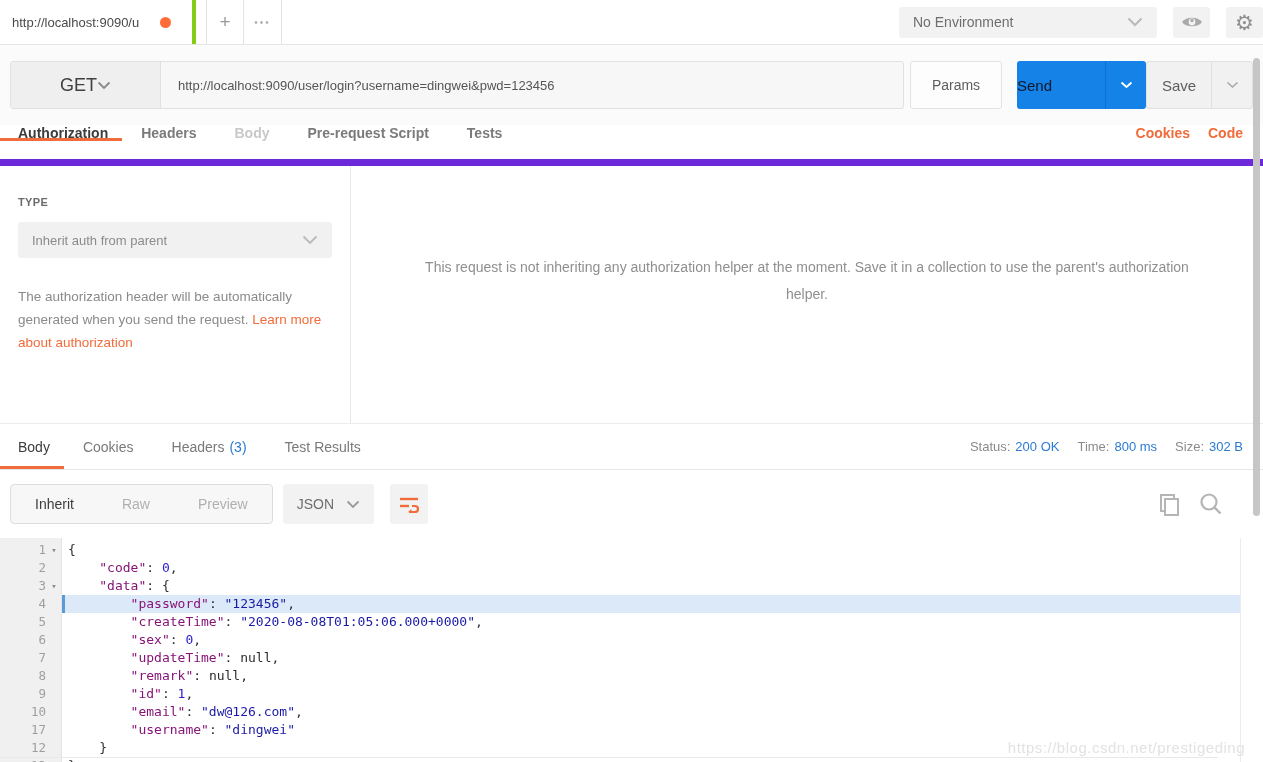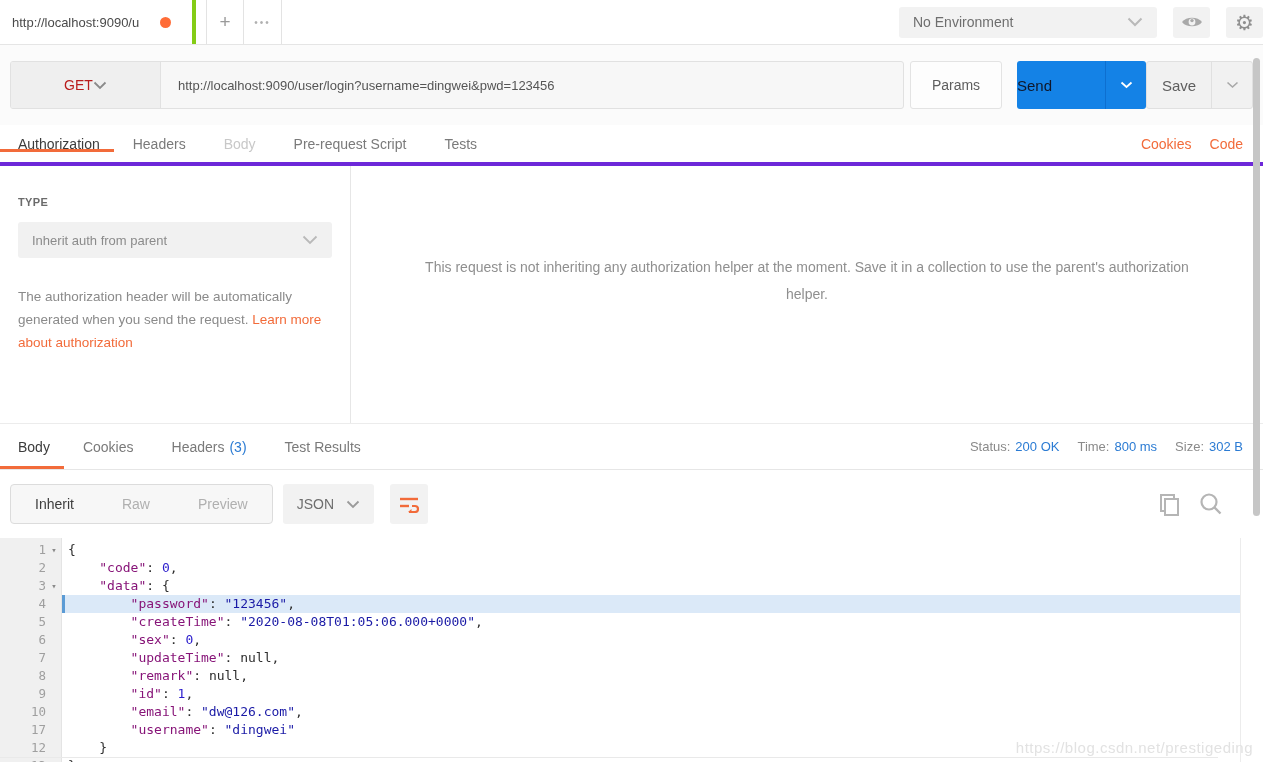--- a/index.html
+++ b/index.html
@@ -18,31 +18,31 @@
   .mini-tab.plus { border-left:1px solid #e3e3e3; margin-left:10px; font-size:19px; }
   .mini-tab.dots { font-size:10px; letter-spacing:2px; color:#b0b0b0; }
   .header-right { margin-left:auto; display:flex; align-items:center; gap:16px; }
   .env-select { width:258px; height:31px; background:#f2f2f2; border-radius:3px; display:flex; align-items:center; padding:0 14px; font-size:14px; color:#6e6e6e; }
   .env-select svg { margin-left:auto; }
   .icon-btn { width:37px; height:31px; background:#f2f2f2; border-radius:3px; display:flex; align-items:center; justify-content:center; }
   .gear-glyph { font-size:21px; color:#8f8f8f; line-height:1; }
   
   .request-bar { height:80px; background:#fbfbfb; display:flex; align-items:center; padding:0 10px; }
   .method-url { flex:1; height:48px; display:flex; border:1px solid #e1e1e1; border-radius:3px; background:#f7f7f7; overflow:hidden; }
-  .method-box { width:150px; background:#efefef; border-right:1px solid #e1e1e1; display:flex; align-items:center; justify-content:center; gap:0; font-size:14px; color:#b91c1c; }
+  .method-box { width:150px; background:#efefef; border-right:1px solid #e1e1e1; display:flex; align-items:center; justify-content:center; gap:0; font-size:18px; color:#404040; }
   .url-box { flex:1; display:flex; align-items:center; padding:0 17px; font-size:13px; color:#555; white-space:nowrap; overflow:hidden; }
   .params-btn { width:92px; height:48px; margin-left:6px; background:#fdfdfd; border:1px solid #e3e3e3; border-radius:3px; font-size:14px; color:#5e5e5e; display:flex; align-items:center; justify-content:center; }
   .send-group { display:flex; height:48px; margin-left:15px; border-radius:3px; overflow:hidden; }
   .send-main { width:88px; background:#1482e6; color:#0f172a; font-size:15px; display:flex; align-items:center; justify-content:flex-start; }
   .send-caret { width:41px; background:#1482e6; border-left:1px solid #0d6fd0; display:flex; align-items:center; justify-content:center; }
   .save-group { display:flex; height:48px; border:1px solid #e0e0e0; border-radius:3px; overflow:hidden; background:#f1f1f1; }
   .save-main { width:64px; font-size:15px; color:#5e5e5e; display:flex; align-items:center; justify-content:center; }
   .save-caret { width:41px; border-left:1px solid #e0e0e0; display:flex; align-items:center; justify-content:center; }
   
-  .req-tabs { height:41px; display:flex; align-items:center; border-bottom:4px solid #6d28d9; background:#fff; }
+  .req-tabs { height:41px; display:flex; align-items:flex-start; border-bottom:7px solid #6d28d9; background:#fff;font-weight:bold; }
   .rtab { display:flex; align-items:center; padding:0 19px; font-size:14px; color:#7a7a7a; }
   .rtab.first { padding-left:18px; padding-right:14px; }
   .rtab.active { color:#3c3c3c; box-shadow:inset 0 -3px 0 #f26b3a; }
   .rtab.disabled { color:#c8c8c8; }
   .tabs-links { margin-left:auto; display:flex; align-items:center; gap:18px; padding-right:20px; }
   .tabs-links .lnk { font-size:14px; color:#f26b3a; }
   
   .auth-area { height:258px; display:flex; background:#fff; border-bottom:1px solid #ececec; }
   .auth-left { width:351px; border-right:1px solid #e6e6e6; padding:30px 18px 0 18px; }
   .type-label { font-size:11px; font-weight:bold; letter-spacing:.4px; color:#6b6b6b; }
@@ -77,21 +77,21 @@
   .fold { width:16px; text-align:center; color:#8a8a8a; font-size:9px; flex:none; }
   .codeln { flex:1; white-space:pre; padding-left:6px; color:#2d2d2d; }
   .line.hl .codeln { background:#dbe9f8; box-shadow:inset 3px 0 0 #5b9bd5; }
   .ind { display:inline-block; width:4ch; }
   .ind.g { border-left:1px dotted #d9d9d9; }
   .tk-k { color:#871478; }
   .tk-s { color:#1a1aa6; }
   .tk-n { color:#2a1ccc; }
   .tk-x, .tk-p { color:#2d2d2d; }
   .bottom-line { position:absolute; left:0; right:22px; bottom:4px; border-top:1px solid #e9e9e9; }
-  .watermark { position:absolute; right:10px; bottom:6px; font-size:15px; color:#e2e2e2; letter-spacing:.5px; z-index:5; }
+  .watermark { position:absolute; right:18px; bottom:6px; font-size:15px; color:#e2e2e2; letter-spacing:.5px; z-index:5; }
   .scroll-thumb { position:absolute; right:3px; top:58px; width:7px; height:458px; background:#c6c6c6; border-radius:4px; z-index:9; }
 </style>
 </head>
 <body>
 
 <div class="app-header">
   <div class="req-tab">
     <span class="tab-title">http://localhost:9090/u</span>
     <span class="unsaved-dot"></span>
   </div>

